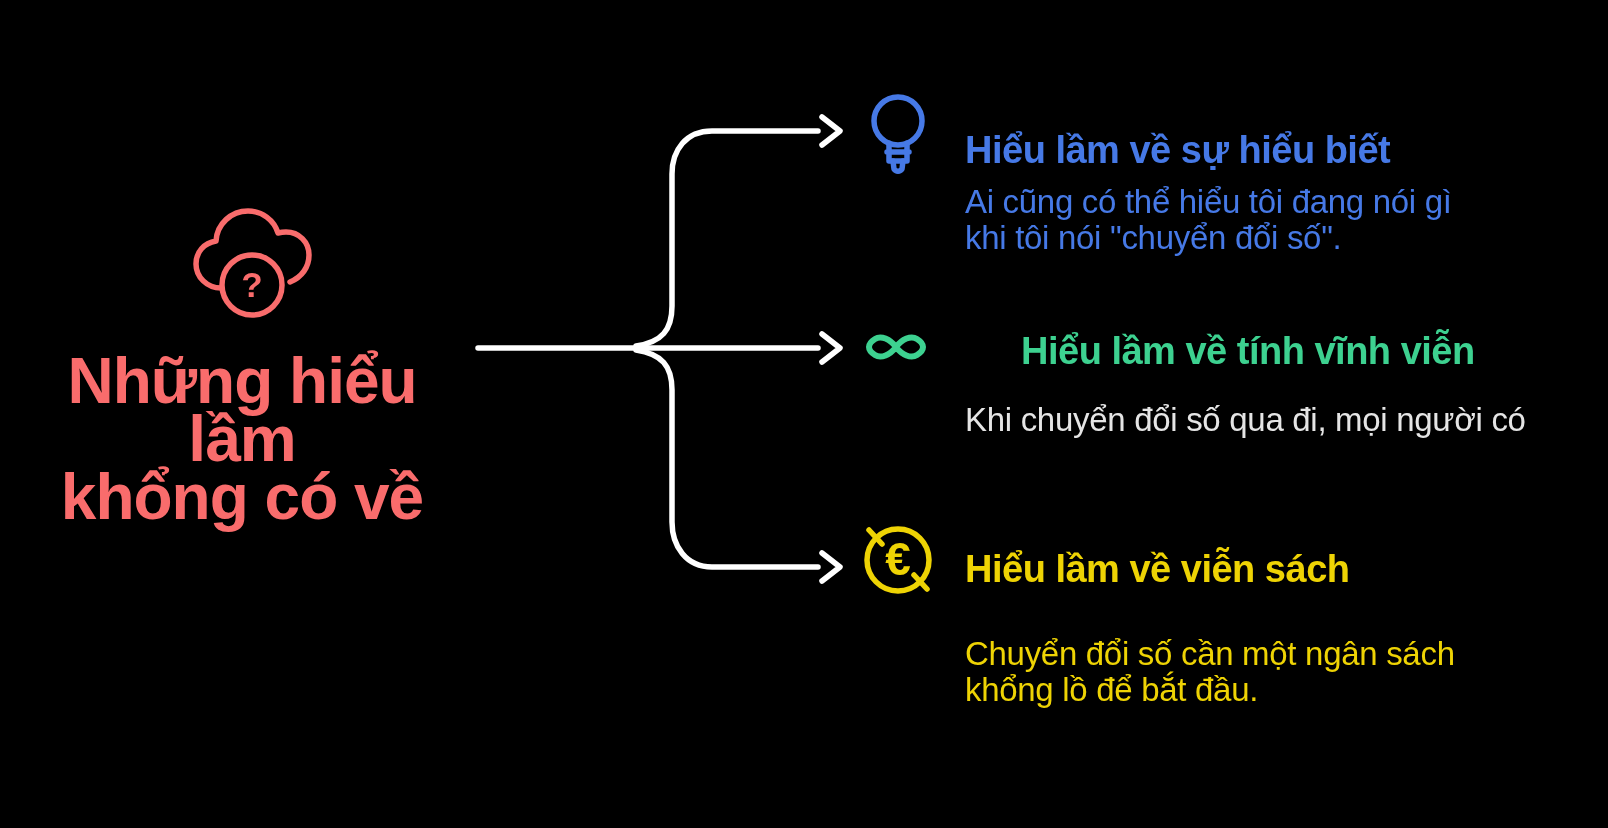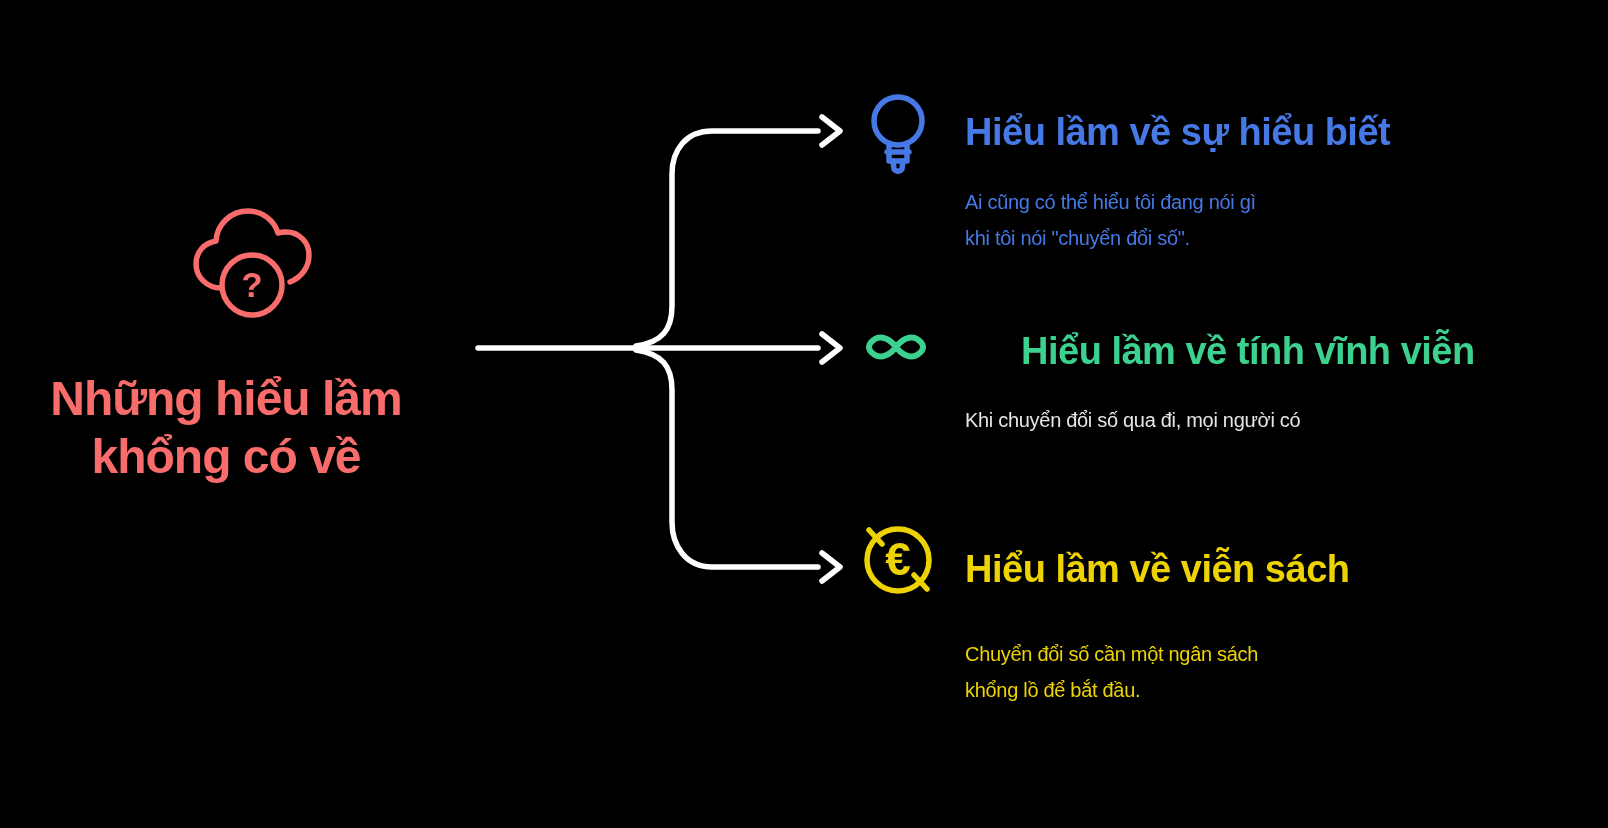--- a/index.html
+++ b/index.html
@@ -5,33 +5,33 @@
   html,body{margin:0;padding:0;background:#000;}
   .stage{
     position:relative;width:1608px;height:828px;overflow:hidden;
     background:#000;
     font-family:"Liberation Sans",sans-serif;
   }
   .abs{position:absolute;}
   
   .cloud-icon{left:190px;top:200px;}
   .topic-title{
-    left:0;top:352px;width:452px;text-align:center;
-    font-weight:bold;font-size:48px;line-height:58px;letter-spacing:-1px;margin-top:18px;
+    left:16px;top:352px;width:452px;text-align:center;
+    font-weight:bold;font-size:64px;line-height:58px;letter-spacing:-1px;
   }
   
   .connectors{left:0;top:0;}
   
   .branch-heading{
     font-size:38px;font-weight:bold;line-height:50px;letter-spacing:-0.5px;white-space:nowrap;
   }
   .branch-desc{
-    font-size:20px;font-weight:500;line-height:36px;letter-spacing:-0.3px;white-space:nowrap;
+    font-size:33px;font-weight:500;line-height:36px;letter-spacing:-0.3px;white-space:nowrap;
   }
-  .h1{left:965px;top:107px;text-align:right;}
+  .h1{left:965px;top:125px;text-align:right;}
   .d1{left:965px;top:184px;}
   .i1{left:866px;top:92px;}
   .h2{left:1021px;top:326px;}
   .d2{left:965px;top:402px;}
   .i2{left:862px;top:324px;}
   .h3{left:965px;top:544px;}
   .d3{left:965px;top:616px;margin-top:20px;}
   .i3{left:861px;top:522px;}
   svg{display:block;}
 </style>

